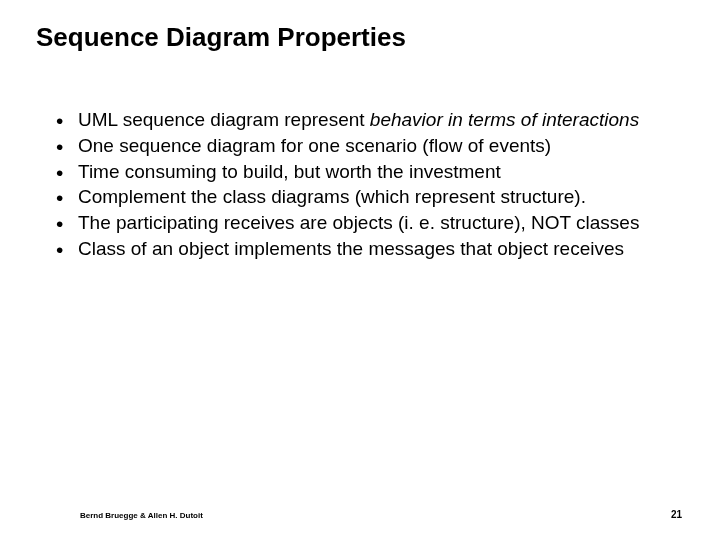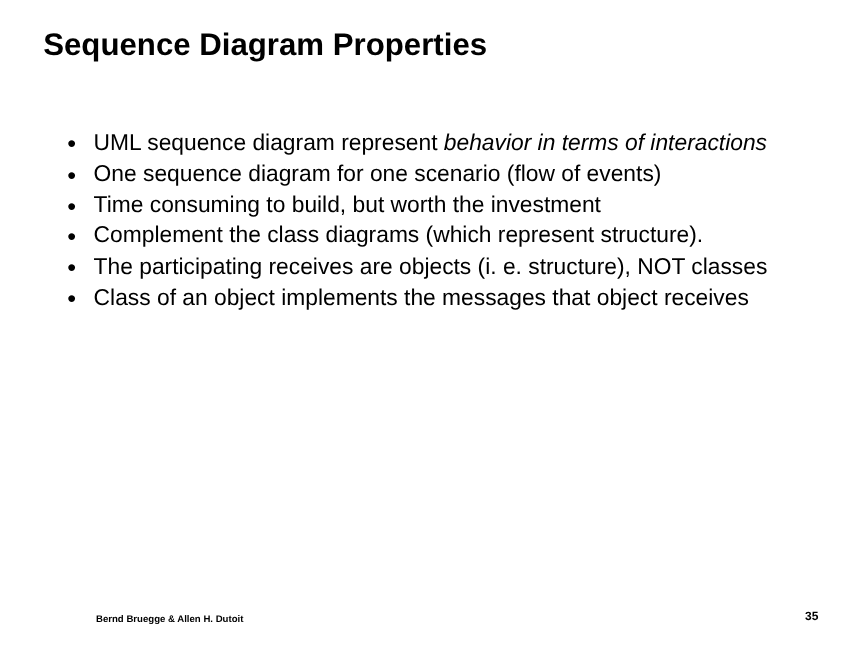--- a/index.html
+++ b/index.html
@@ -111,16 +111,16 @@
         <span>The participating receives are </span><span class="bold">objects</span><span> (i. e. structure), NOT </span><span class="bold">classes</span>
       </li>
       <li>
         <span>Class of an object implements the messages that object receives</span>
       </li>
     </ul>
   </div>
 
   <div class="footer">
     <div class="footer-left">Bernd Bruegge &amp; Allen H. Dutoit</div>
-    <div class="footer-right">35</div>
+    <div class="footer-right">21</div>
   </div>
 
 </div>
 
 </body></html>

